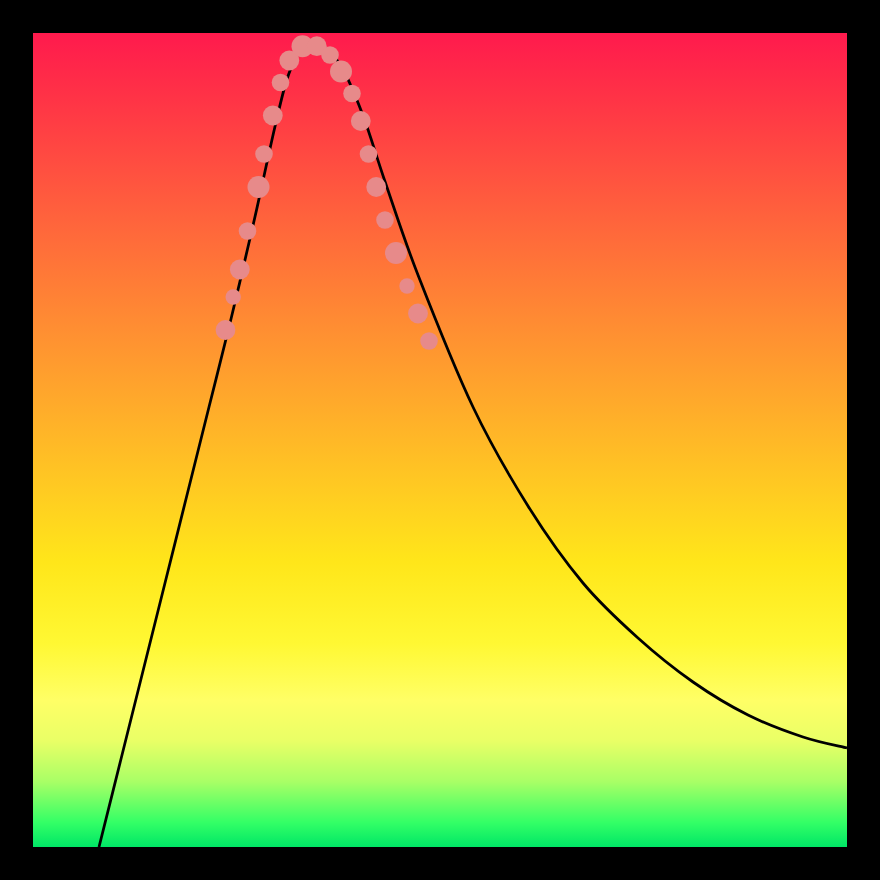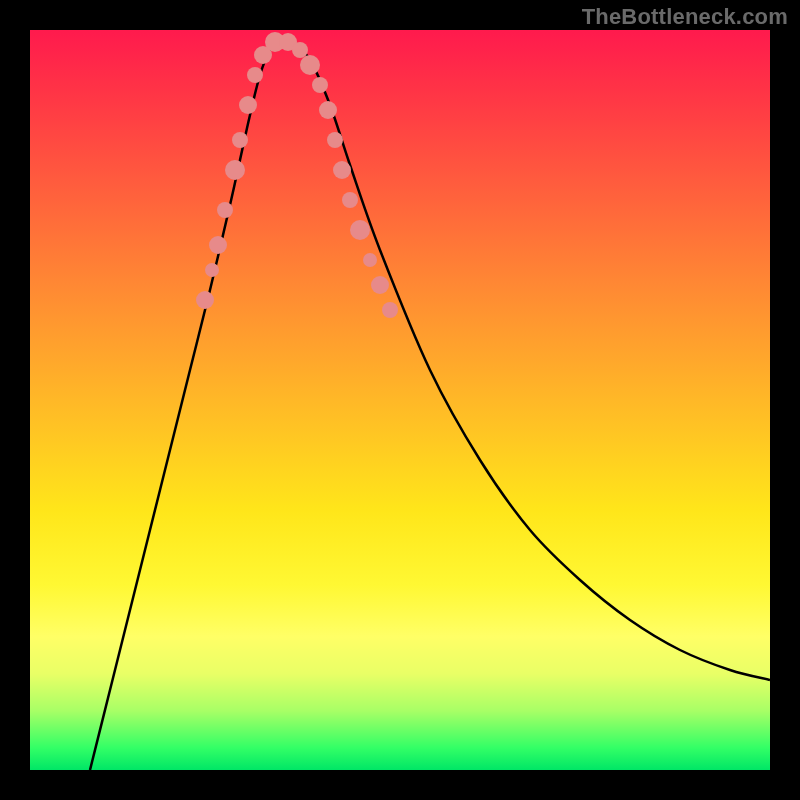--- a/index.html
+++ b/index.html
@@ -85,14 +85,13 @@
           <circle cx="305" cy="110" r="8" fill="#e78a8a"></circle>
           <circle cx="312" cy="140" r="9" fill="#e78a8a"></circle>
           <circle cx="320" cy="170" r="8" fill="#e78a8a"></circle>
           <circle cx="330" cy="200" r="10" fill="#e78a8a"></circle>
           <circle cx="340" cy="230" r="7" fill="#e78a8a"></circle>
           <circle cx="350" cy="255" r="9" fill="#e78a8a"></circle>
           <circle cx="360" cy="280" r="8" fill="#e78a8a"></circle>
         </g>
     </svg>
   </div>
-  <div class="watermark">TheBottleneck.com</div>
 </div>
 
 </body></html>

